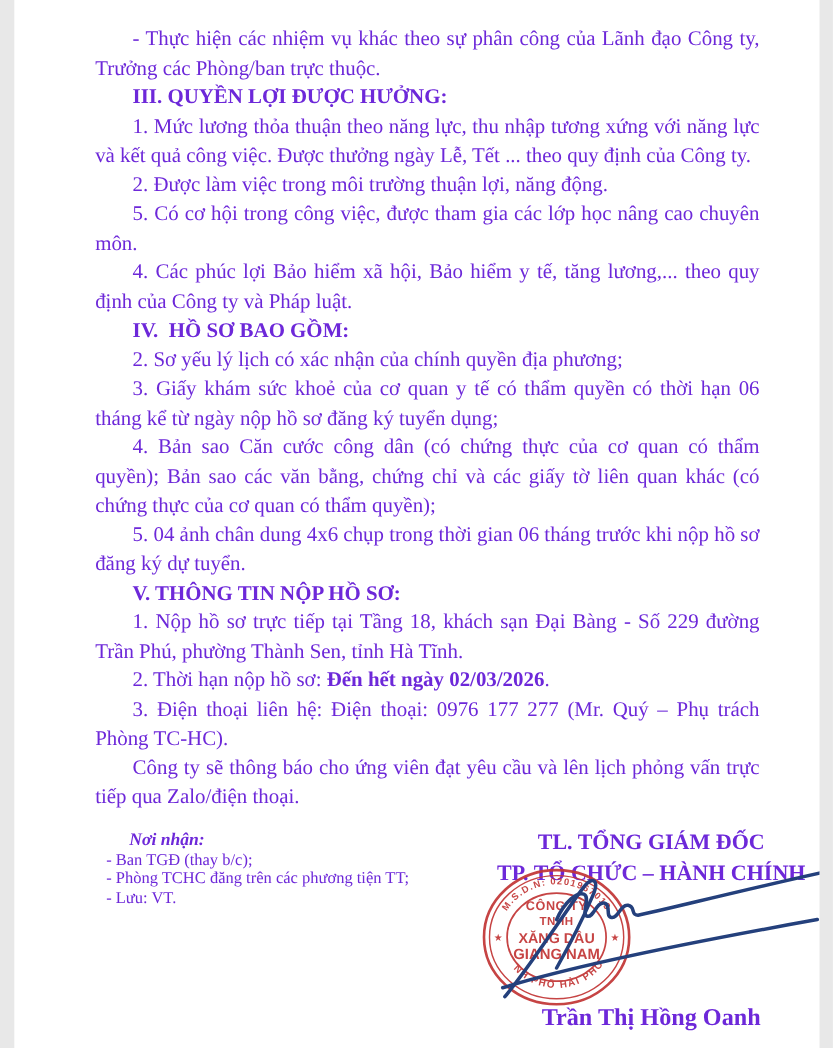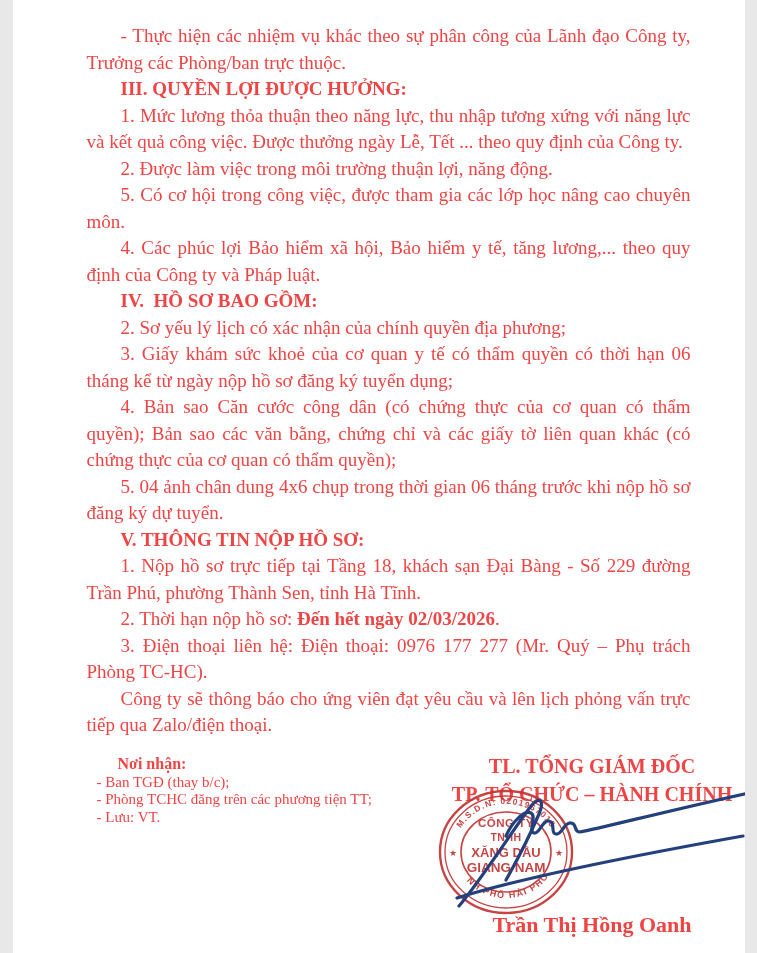--- a/index.html
+++ b/index.html
@@ -1,33 +1,33 @@
 <!DOCTYPE html>
 <html><head>
 <meta charset="utf-8">
 <style>
   html,body { margin:0; padding:0; background:#e8e8e8; }
   .page {
     position:relative; width:732px; height:953px; margin:0 auto;
     background:#ffffff; overflow:hidden;
     font-family:"Liberation Serif","DejaVu Serif",serif;
-    color:#ef4444;
+    color:#6d28d9;
   }
   .bodytext {
     padding:23px 54px 0 74px;
     font-size:19px; line-height:26.5px;
     text-align:justify;
   }
   .bodytext p { margin:0; text-indent:34px; }
   .hd { font-weight:bold; margin-top:4px; white-space:pre-wrap; text-align:left; }
   .bold { font-weight:bold; }
 
   .footer { position:absolute; left:0; top:751px; width:757px; height:202px; }
   .recipients { position:absolute; left:84px; top:4px; font-size:15px; line-height:17.5px; }
-  .recipients-title { font-weight:bold; font-size:16px; margin-left:21px; margin-bottom:1px; }
+  .recipients-title { font-weight:bold; font-style:italic; font-size:16px; margin-left:21px; margin-bottom:1px; }
   .sign-block {
     position:absolute; left:412px; top:2px; width:335px;
     text-align:center; font-weight:bold; font-size:20px; line-height:27.5px; z-index:1;
   }
   .stamp-svg { position:absolute; left:424px; top:37px; z-index:2; opacity:0.92; }
   .sig-svg   { position:absolute; left:408px; top:25px; z-index:3; }
   .signer-name {
     position:absolute; left:412px; top:161px; width:335px;
     text-align:center; font-weight:bold; font-size:22px; z-index:4;
   }

